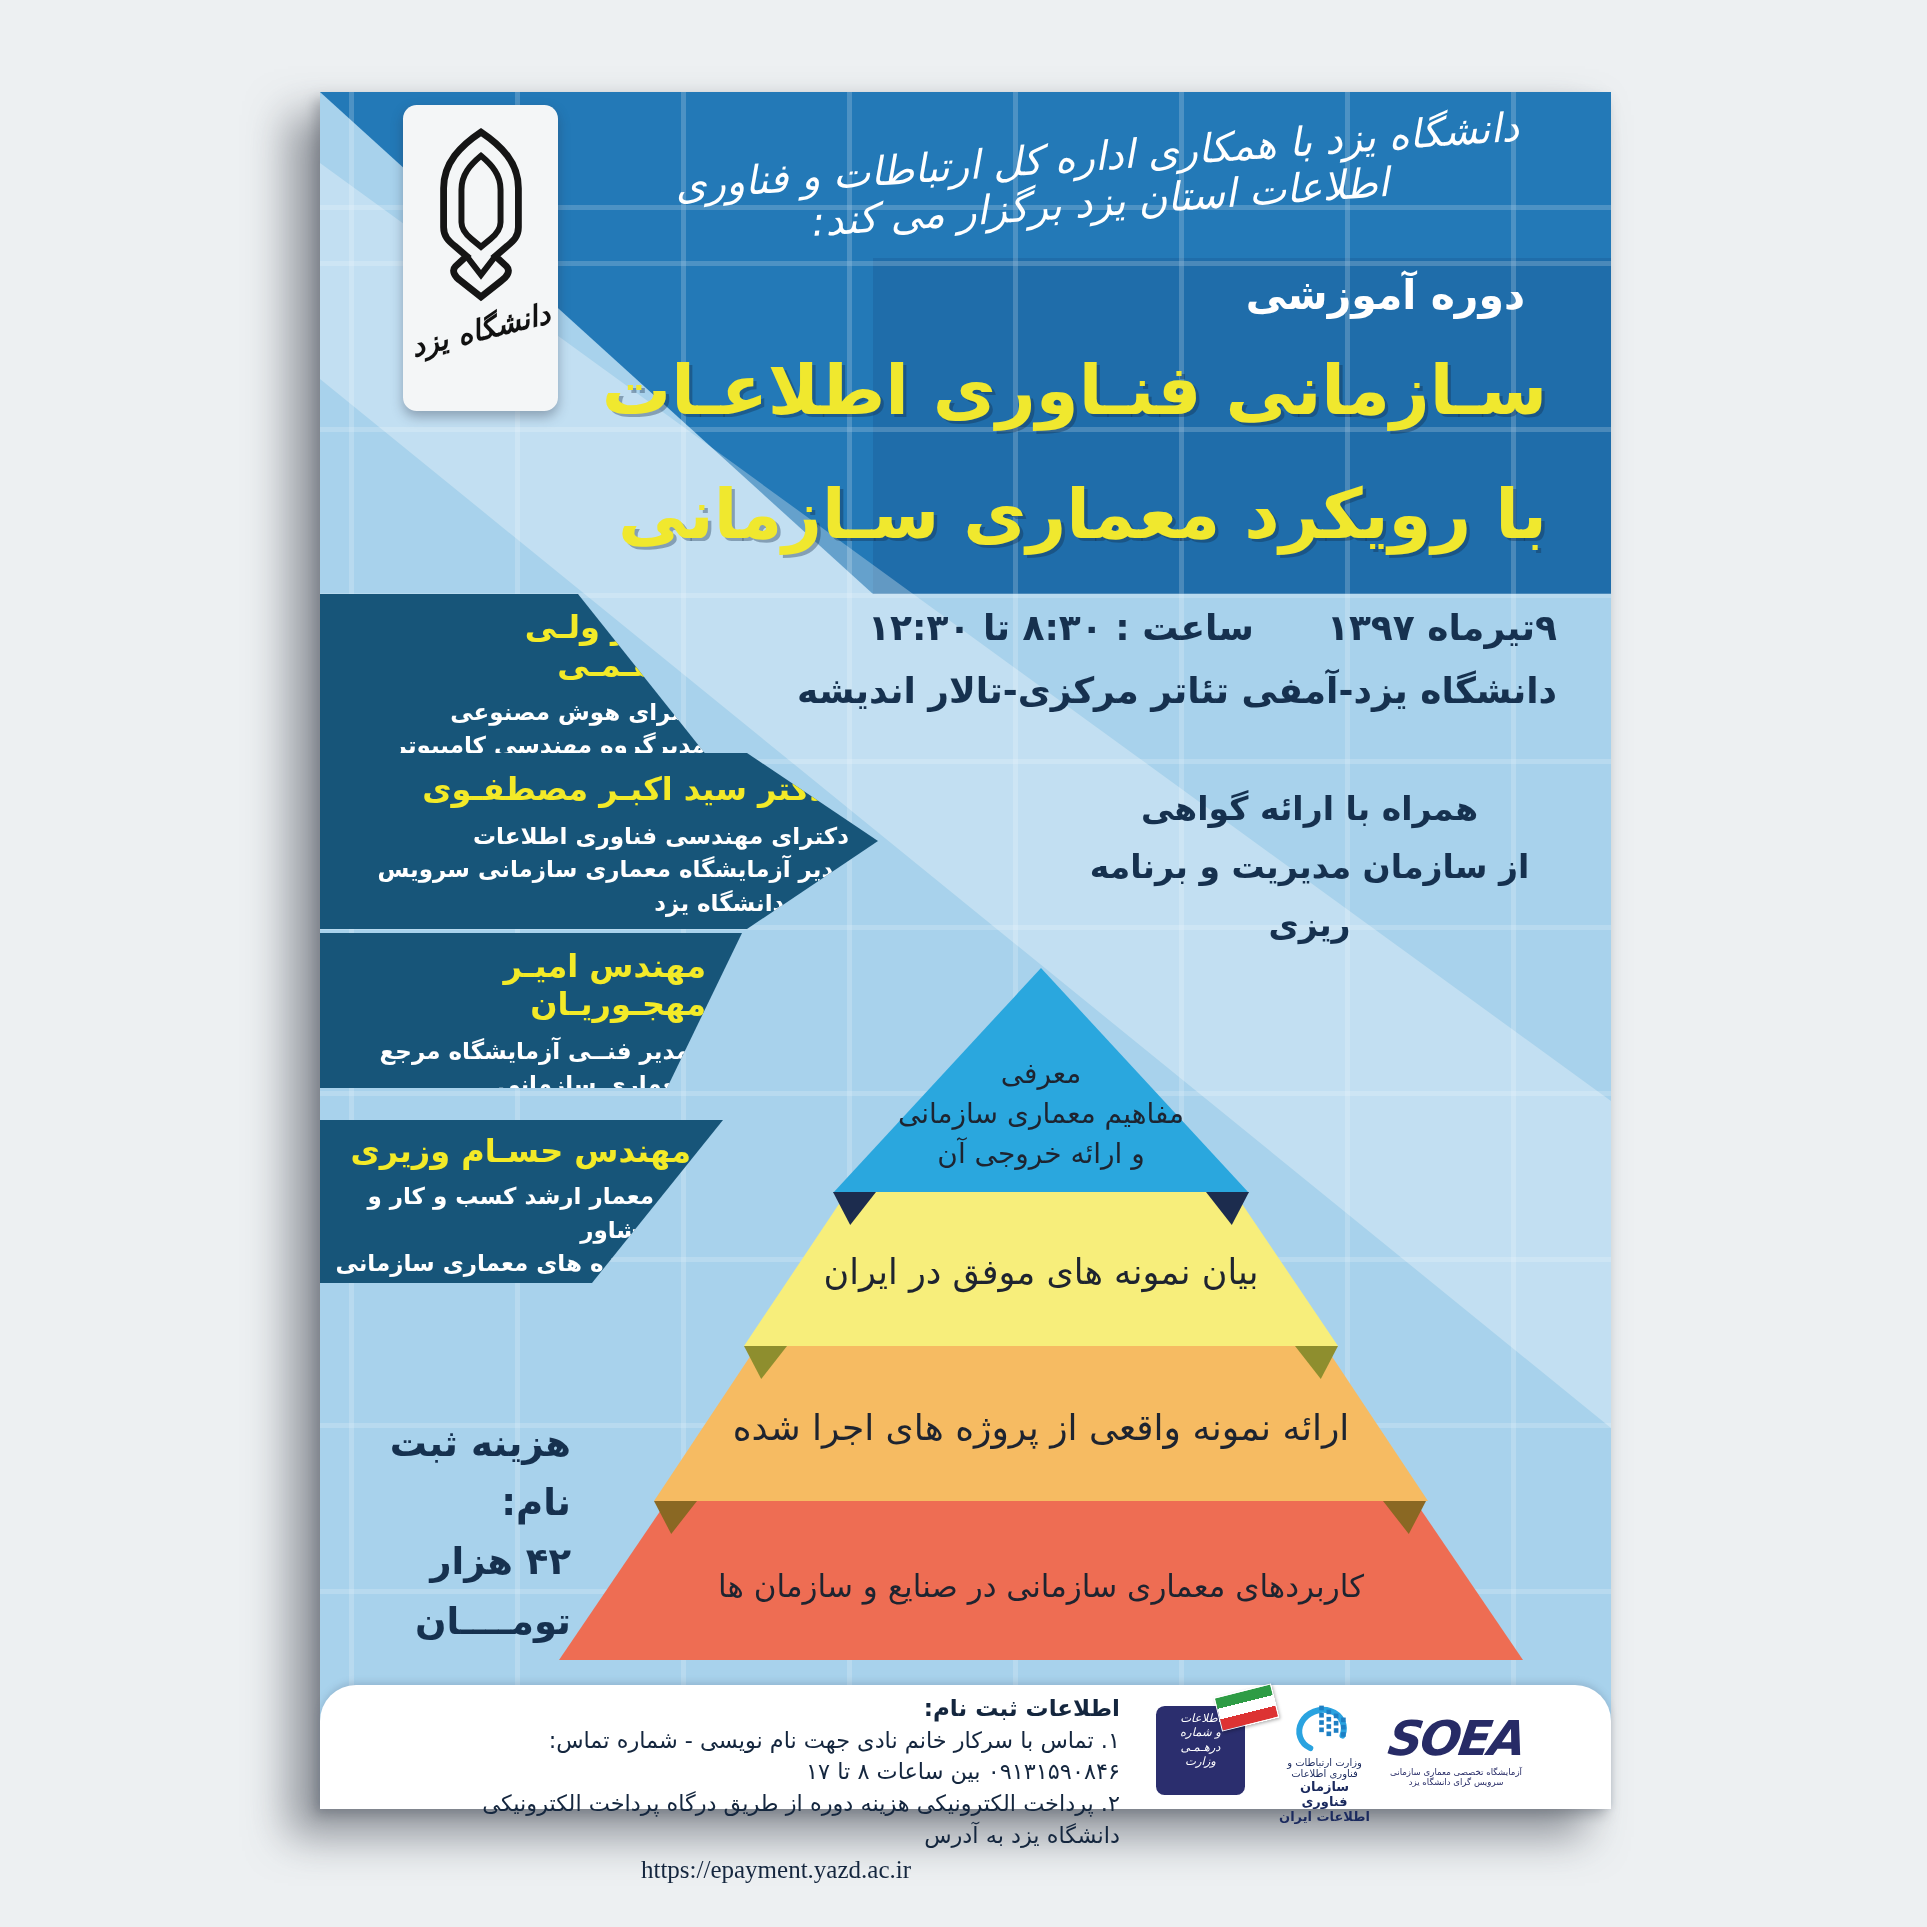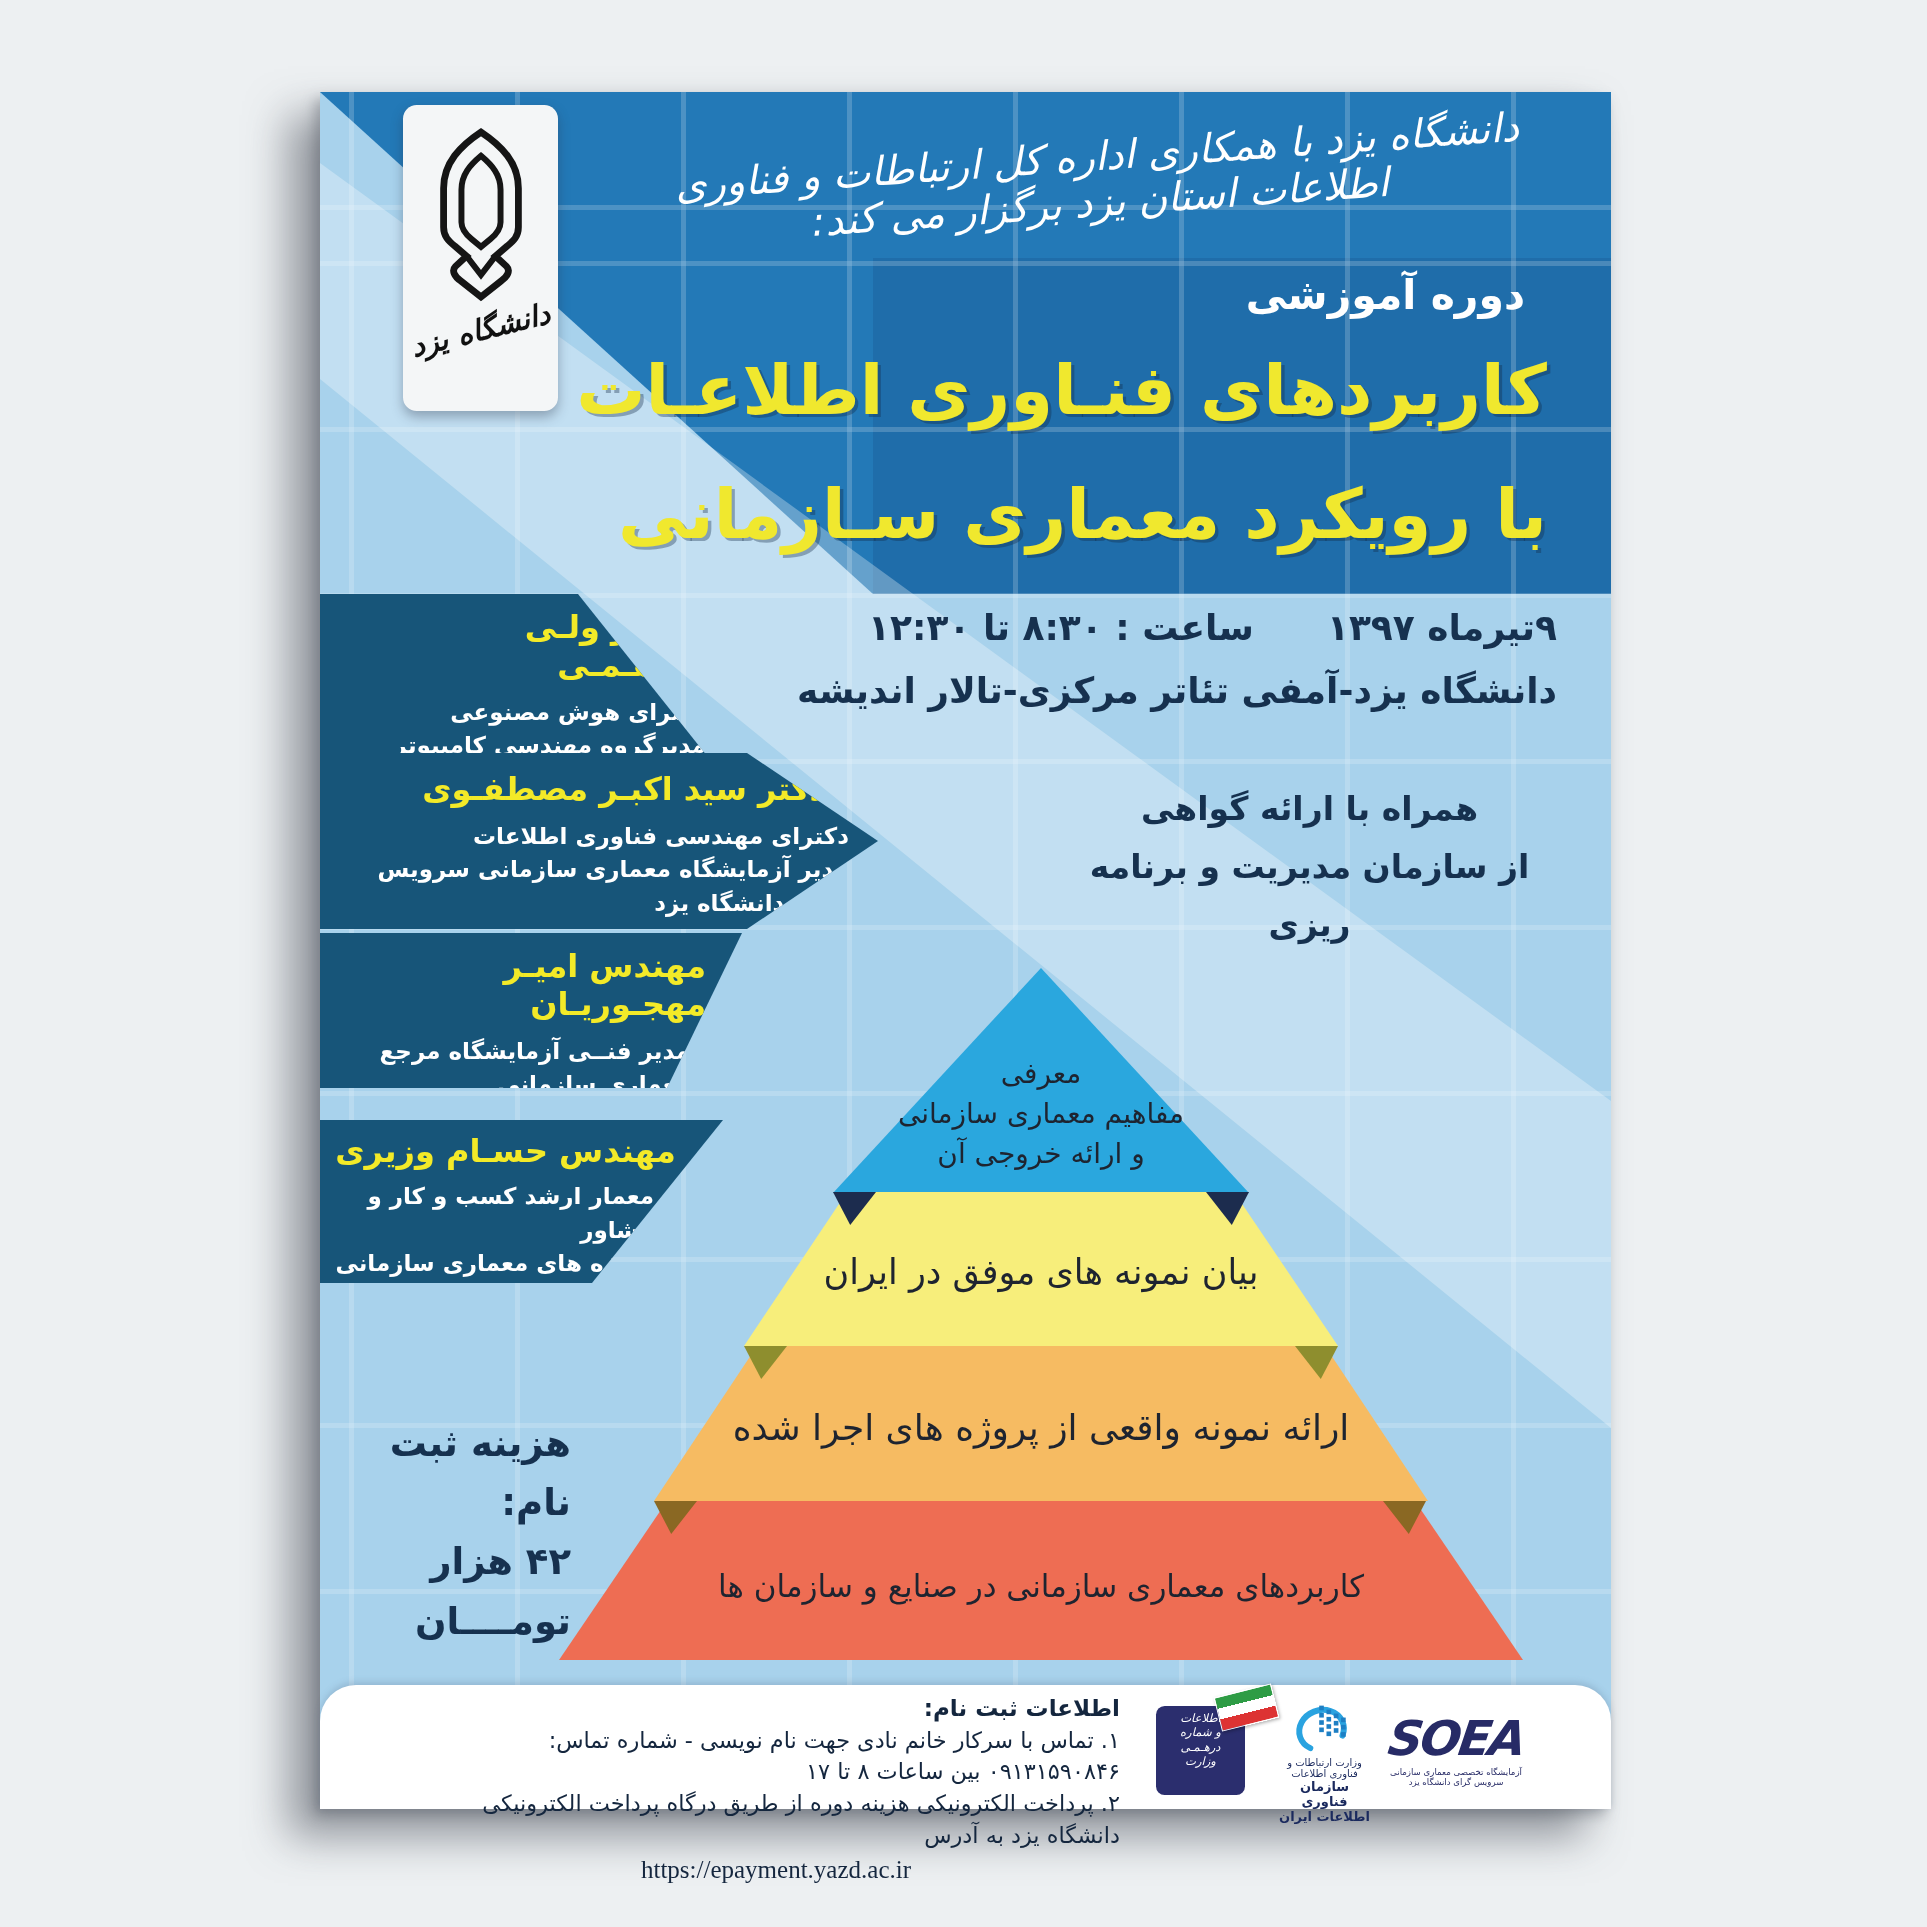--- a/index.html
+++ b/index.html
@@ -44,21 +44,21 @@
   #box1{top:502px;width:403px;height:182px;clip-path:polygon(0 0,258px 0,100% 100%,0 100%);}
   #box1 .name{margin:13.8px 33px 0 0;width:258px;} 
   #box1 .desc{margin:12px 17px 0 0;}
   #box2{top:661px;width:558px;height:176px;clip-path:polygon(0 0,427px 0,100% 50%,427px 100%,0 100%);}
   #box2 .name{margin:17px 52px 0 0;}
   #box2 .desc{margin:12px 29px 0 0;}
   #box3{top:841px;width:422px;height:155px;clip-path:polygon(0 0,100% 0,347px 100%,0 100%);}
   #box3 .name{margin:13.8px 36px 0 0;}
   #box3 .desc{margin:12px 52px 0 0;}
   #box4{top:1028px;width:403px;height:163px;clip-path:polygon(0 0,100% 0,272px 100%,0 100%);}
-  #box4 .name{margin:12px 32px 0 0;text-align:center;}
+  #box4 .name{margin:12px 32px 0 0;}
   #box4 .desc{margin:10.3px 69px 0 0;}
   
   #fee{position:absolute;left:17px;top:1322px;width:234px;text-align:right;direction:rtl;
        color:#16314f;font-weight:bold;font-size:37px;line-height:1.6;}
   
   .pl{position:absolute;}
   .plabel{position:absolute;text-align:center;color:#1e2430;direction:rtl;font-weight:500;}
   .fold{position:absolute;width:43px;height:33px;}
   
   #footer{position:absolute;left:0;top:1593px;width:1291px;height:124px;background:#ffffff;
@@ -100,21 +100,21 @@
           <path d="M60 8 C36 24 16 44 16 74 L16 120 C16 131 22 136 29 142 L43 154 L30 166 C25 171 29 178 36 183 L60 202 L84 183 C91 178 95 171 90 166 L77 154 L91 142 C98 136 104 131 104 120 L104 74 C104 44 84 24 60 8 Z" fill="none" stroke="#151515" stroke-width="8"></path>
           <path d="M60 36 C47 47 37 58 37 76 L37 114 C37 123 43 129 49 134 L60 143 L71 134 C77 129 83 123 83 114 L83 76 C83 58 73 47 60 36 Z" fill="none" stroke="#151515" stroke-width="7"></path>
           <path d="M43 154 L60 176 L77 154" fill="none" stroke="#151515" stroke-width="7"></path>
         </svg>
       </span>
       <div id="uni-name">دانشگاه یزد</div>
     </div>
 
     <div id="calligraphy">دانشگاه یزد با همکاری اداره کل ارتباطات و فناوری اطلاعات استان یزد برگزار می کند:</div>
     <div id="course-type">دوره آموزشی</div>
-    <div id="title1" class="title-line">کاربردهای فنـاوری اطلاعـات</div>
+    <div id="title1" class="title-line">سـازمانی فنـاوری اطلاعـات</div>
     <div id="title2" class="title-line">با رویکرد معماری سـازمانی</div>
 
     <div id="session-row">
       <span>۹تیرماه ۱۳۹۷</span>
       <span>ساعت : ۸:۳۰ تا ۱۲:۳۰</span>
     </div>
     <div id="venue">دانشگاه یزد-آمفی تئاتر مرکزی-تالار اندیشه</div>
 
     <div id="cert">
       <div>همراه با ارائه گواهی</div>

